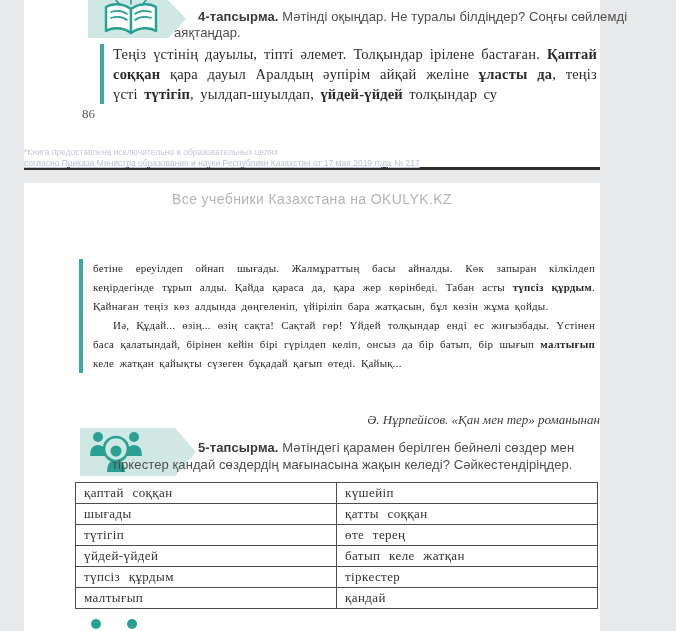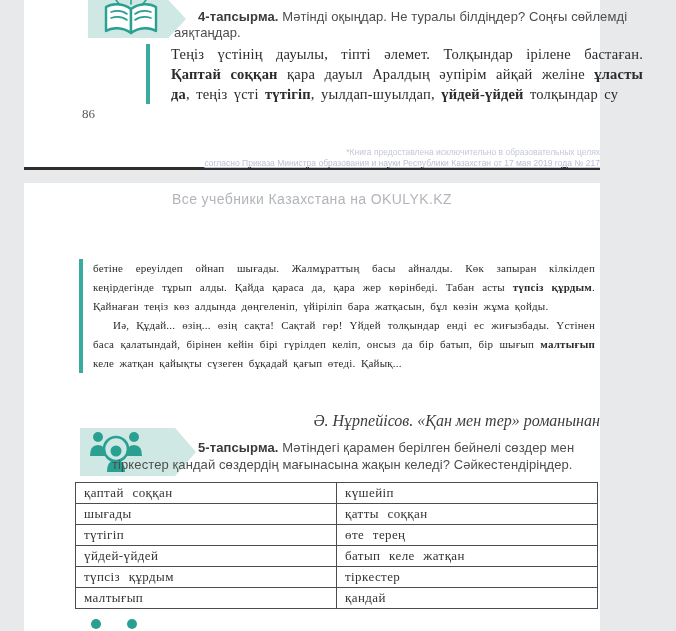--- a/index.html
+++ b/index.html
@@ -33,39 +33,39 @@
   .task4-text { left:150px; top:9px; width:475px; text-indent:24px; }
   .task5-text { left:88px; top:256px; width:520px; text-indent:86px; line-height:17px; }
   .task-text b { color:#3a3a3a; }
 
   
   .passage {
     position:absolute; font-family:"Liberation Serif","DejaVu Serif",serif;
     color:#2b2b2b; text-align:justify; word-spacing:2.5px; letter-spacing:0.2px;
     border-left:4px solid #3aab9e;
   }
-  .passage-top { left:76px; top:44px; width:497px; font-size:14.5px; line-height:20px; padding-left:21px;margin-left:46px; }
+  .passage-top { left:76px; top:44px; width:497px; font-size:14.5px; line-height:20px; padding-left:9px; }
   .passage-bot { left:55px; top:76px; width:516px; font-size:11px; line-height:19px; padding-left:10px; }
   .passage-bot p.indent { text-indent:20px; }
 
   .page-number { position:absolute; left:58px; top:106px;
     font-family:"Liberation Serif",serif; font-size:13px; color:#555; }
 
-  .copyright { position:absolute; left:0; right:0; top:147px; text-align:right;
-    font-size:8.5px; line-height:11px; color:#c4c8d8;margin-left:43px; }
+  .copyright { position:absolute; left:0; right:0; top:147px; text-align:left;
+    font-size:8.5px; line-height:11px; color:#c4c8d8; }
   .copyright .lnk { color:#bcc1d6; text-decoration:underline; }
 
   .watermark { position:absolute; left:0; right:0; top:8px; text-align:center;
     font-size:14px; color:#b1b5b9; letter-spacing:0.4px; }
 
   .side-bar { position:absolute; left:605px; top:34px; width:35px; height:196px; background:#5dbcad; }
   .ornament-svg { position:absolute; left:579px; top:228px; }
 
   .attribution { position:absolute; left:240px; top:229px; width:336px; text-align:right;
-    font-family:"Liberation Serif",serif; font-style:italic; font-size:16px; color:#3c3c3c; }
+    font-family:"Liberation Serif",serif; font-style:italic; font-size:13px; color:#3c3c3c; }
 
   
   table.match { position:absolute; left:51px; top:299px; width:523px; border-collapse:collapse; }
   table.match td {
     border:1px solid #4c4c4c; height:21px;
     font-family:"Liberation Serif",serif; font-size:13px; color:#333;
     padding:0 4px 0 8px; word-spacing:5px; letter-spacing:0.4px;
   }
   table.match td.c0 { width:261px; }
 </style>

